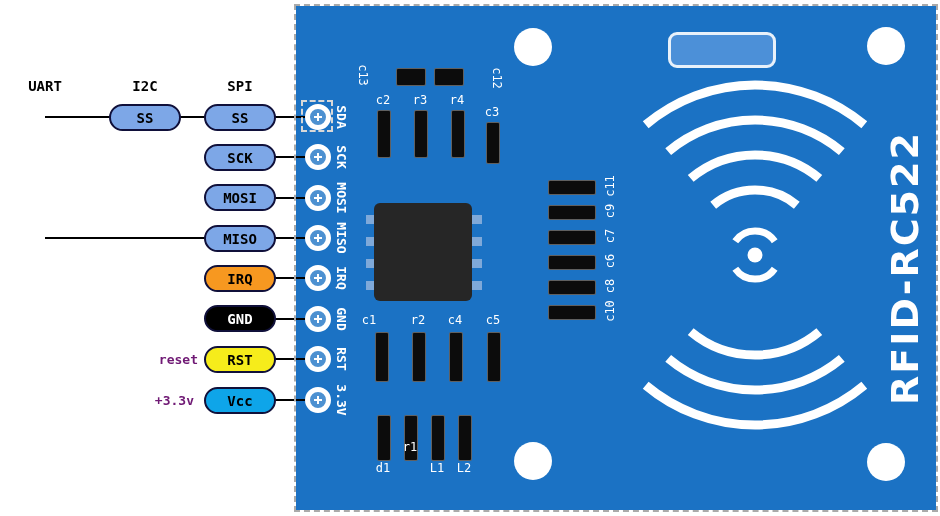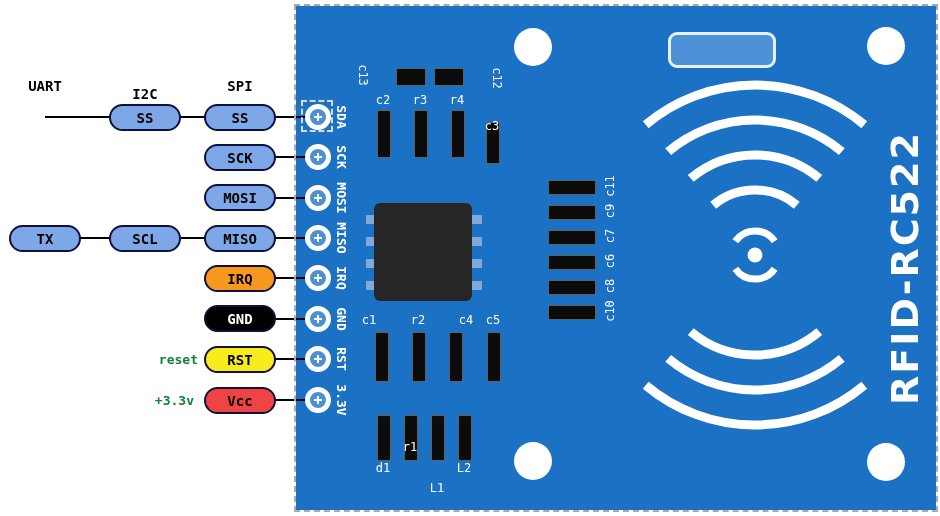--- a/index.html
+++ b/index.html
@@ -2,28 +2,28 @@
 <html><head>
 <meta charset="utf-8">
 <style>
   html,body{margin:0;padding:0;background:#fff;}
   #canvas{position:relative;width:940px;height:516px;background:#fff;overflow:hidden;
           font-family:"DejaVu Sans Mono",monospace;}
 
   
   .hdr{position:absolute;transform:translateX(-50%);font:bold 14px "DejaVu Sans Mono",monospace;color:#000;z-index:3;}
   .wire{position:absolute;height:2px;background:#000;z-index:1;}
-  .annot{position:absolute;width:70px;text-align:right;font:bold 13px "DejaVu Sans Mono",monospace;color:#15803d;z-index:3;}
+  .annot{position:absolute;width:70px;text-align:right;font:bold 13px "DejaVu Sans Mono",monospace;color:#701a75;z-index:3;}
   .pill{position:absolute;width:72px;height:27px;box-sizing:border-box;border:2px solid #10103a;
         border-radius:14px;display:flex;align-items:center;justify-content:center;
         font:bold 14px "DejaVu Sans Mono",monospace;color:#000;background:#7da7e7;z-index:3;}
   .pill.orange{background:#f79820;}
   .pill.black{background:#000;color:#fff;}
   .pill.yellow{background:#f6ec1b;}
-  .pill.red{background:#ef4444;}
+  .pill.red{background:#0ea5e9;}
 
   
   .board{position:absolute;left:296px;top:6px;width:640px;height:504px;background:#1b72c4;}
   .outline{position:absolute;left:294px;top:4px;width:644px;height:508px;box-sizing:border-box;
            border:2px dashed #aaa;z-index:5;pointer-events:none;}
   .hole{position:absolute;width:26px;height:26px;box-sizing:border-box;border:5px solid #fff;
         border-radius:50%;background:rgba(255,255,255,.22);z-index:2;}
   .hole::before,.hole::after{content:"";position:absolute;left:50%;top:50%;background:#fff;transform:translate(-50%,-50%);}
   .hole::before{width:8px;height:2px;}
   .hole::after{width:2px;height:8px;}
@@ -44,38 +44,36 @@
   .boardname{position:absolute;left:905px;top:268px;transform:translate(-50%,-50%) rotate(-90deg);
              font-family:"DejaVu Sans",sans-serif;font-weight:bold;font-size:38px;letter-spacing:2px;
              color:#fff;white-space:nowrap;z-index:2;}
 </style>
 </head>
 <body>
 
 <div id="canvas">
 
   <div class="hdr" style="left:45px;top:78px">UART</div>
-  <div class="hdr" style="left:145px;top:86px">I2C</div>
+  <div class="hdr" style="left:145px;top:78px">I2C</div>
   <div class="hdr" style="left:240px;top:78px">SPI</div>
 
   <div class="wire" style="left:45px;top:116px;width:263px"></div>
   <div class="wire" style="left:240px;top:156px;width:68px"></div>
   <div class="wire" style="left:240px;top:197px;width:68px"></div>
   <div class="wire" style="left:45px;top:237px;width:263px"></div>
   <div class="wire" style="left:240px;top:277px;width:68px"></div>
   <div class="wire" style="left:240px;top:318px;width:68px"></div>
   <div class="wire" style="left:240px;top:358px;width:68px"></div>
   <div class="wire" style="left:240px;top:399px;width:68px"></div>
 
   <div class="pill" style="left:109px;top:104px">SS</div>
   <div class="pill" style="left:204px;top:104px">SS</div>
   <div class="pill" style="left:204px;top:144px">SCK</div>
   <div class="pill" style="left:204px;top:184px">MOSI</div>
-  <div class="pill" style="left:9px;top:225px">TX</div>
-  <div class="pill" style="left:109px;top:225px">SCL</div>
   <div class="pill" style="left:204px;top:225px">MISO</div>
   <div class="pill orange" style="left:204px;top:265px">IRQ</div>
   <div class="pill black" style="left:204px;top:305px">GND</div>
   <div class="pill yellow" style="left:204px;top:346px">RST</div>
   <div class="pill red" style="left:204px;top:387px">Vcc</div>
 
   <div class="annot" style="left:128px;top:352px">reset</div>
   <div class="annot" style="left:124px;top:393px">+3.3v</div>
 
   <div class="board">
@@ -87,53 +85,53 @@
 
     <div class="crystal"></div>
     <div class="comp" style="left:100px;top:62px;width:28px;height:16px"></div>
     <div class="comp" style="left:138px;top:62px;width:28px;height:16px"></div>
 
     <div class="clabel rot" style="left:67px;top:69px">c13</div>
     <div class="clabel" style="left:87px;top:94px">c2</div>
     <div class="clabel" style="left:124px;top:94px">r3</div>
     <div class="clabel" style="left:161px;top:94px">r4</div>
     <div class="clabel rot" style="left:201px;top:72px">c12</div>
-    <div class="clabel" style="left:196px;top:120px">c3</div>
+    <div class="clabel" style="left:196px;top:106px">c3</div>
 
     <div class="comp" style="left:81px;top:104px;width:12px;height:46px"></div>
     <div class="comp" style="left:118px;top:104px;width:12px;height:46px"></div>
     <div class="comp" style="left:155px;top:104px;width:12px;height:46px"></div>
     <div class="comp" style="left:190px;top:116px;width:12px;height:40px"></div>
 
     <div class="chippad" style="left:70px;top:209px;width:10px;height:9px"></div>
     <div class="chippad" style="left:70px;top:231px;width:10px;height:9px"></div>
     <div class="chippad" style="left:70px;top:253px;width:10px;height:9px"></div>
     <div class="chippad" style="left:70px;top:275px;width:10px;height:9px"></div>
     <div class="chippad" style="left:176px;top:209px;width:10px;height:9px"></div>
     <div class="chippad" style="left:176px;top:231px;width:10px;height:9px"></div>
     <div class="chippad" style="left:176px;top:253px;width:10px;height:9px"></div>
     <div class="chippad" style="left:176px;top:275px;width:10px;height:9px"></div>
     <div class="chip" style="left:78px;top:197px"></div>
 
     <div class="clabel" style="left:73px;top:314px">c1</div>
     <div class="clabel" style="left:122px;top:314px">r2</div>
-    <div class="clabel" style="left:170px;top:314px">c4</div>
+    <div class="clabel" style="left:159px;top:314px">c4</div>
     <div class="clabel" style="left:197px;top:314px">c5</div>
     <div class="comp" style="left:79px;top:326px;width:12px;height:48px"></div>
     <div class="comp" style="left:116px;top:326px;width:12px;height:48px"></div>
     <div class="comp" style="left:153px;top:326px;width:12px;height:48px"></div>
     <div class="comp" style="left:191px;top:326px;width:12px;height:48px"></div>
 
     <div class="comp" style="left:81px;top:409px;width:12px;height:44px"></div>
     <div class="comp" style="left:108px;top:409px;width:12px;height:44px"></div>
     <div class="comp" style="left:135px;top:409px;width:12px;height:44px"></div>
     <div class="comp" style="left:162px;top:409px;width:12px;height:44px"></div>
     <div class="clabel" style="left:87px;top:462px">d1</div>
     <div class="clabel" style="left:114px;top:441px">r1</div>
-    <div class="clabel" style="left:141px;top:482px">L1</div>
+    <div class="clabel" style="left:141px;top:462px">L1</div>
     <div class="clabel" style="left:168px;top:462px">L2</div>
 
     <div class="comp" style="left:252px;top:174px;width:46px;height:13px"></div>
     <div class="comp" style="left:252px;top:199px;width:46px;height:13px"></div>
     <div class="comp" style="left:252px;top:224px;width:46px;height:13px"></div>
     <div class="comp" style="left:252px;top:249px;width:46px;height:13px"></div>
     <div class="comp" style="left:252px;top:274px;width:46px;height:13px"></div>
     <div class="comp" style="left:252px;top:299px;width:46px;height:13px"></div>
     <div class="clabel rotccw" style="left:314px;top:180px">c11</div>
     <div class="clabel rotccw" style="left:314px;top:205px">c9</div>

